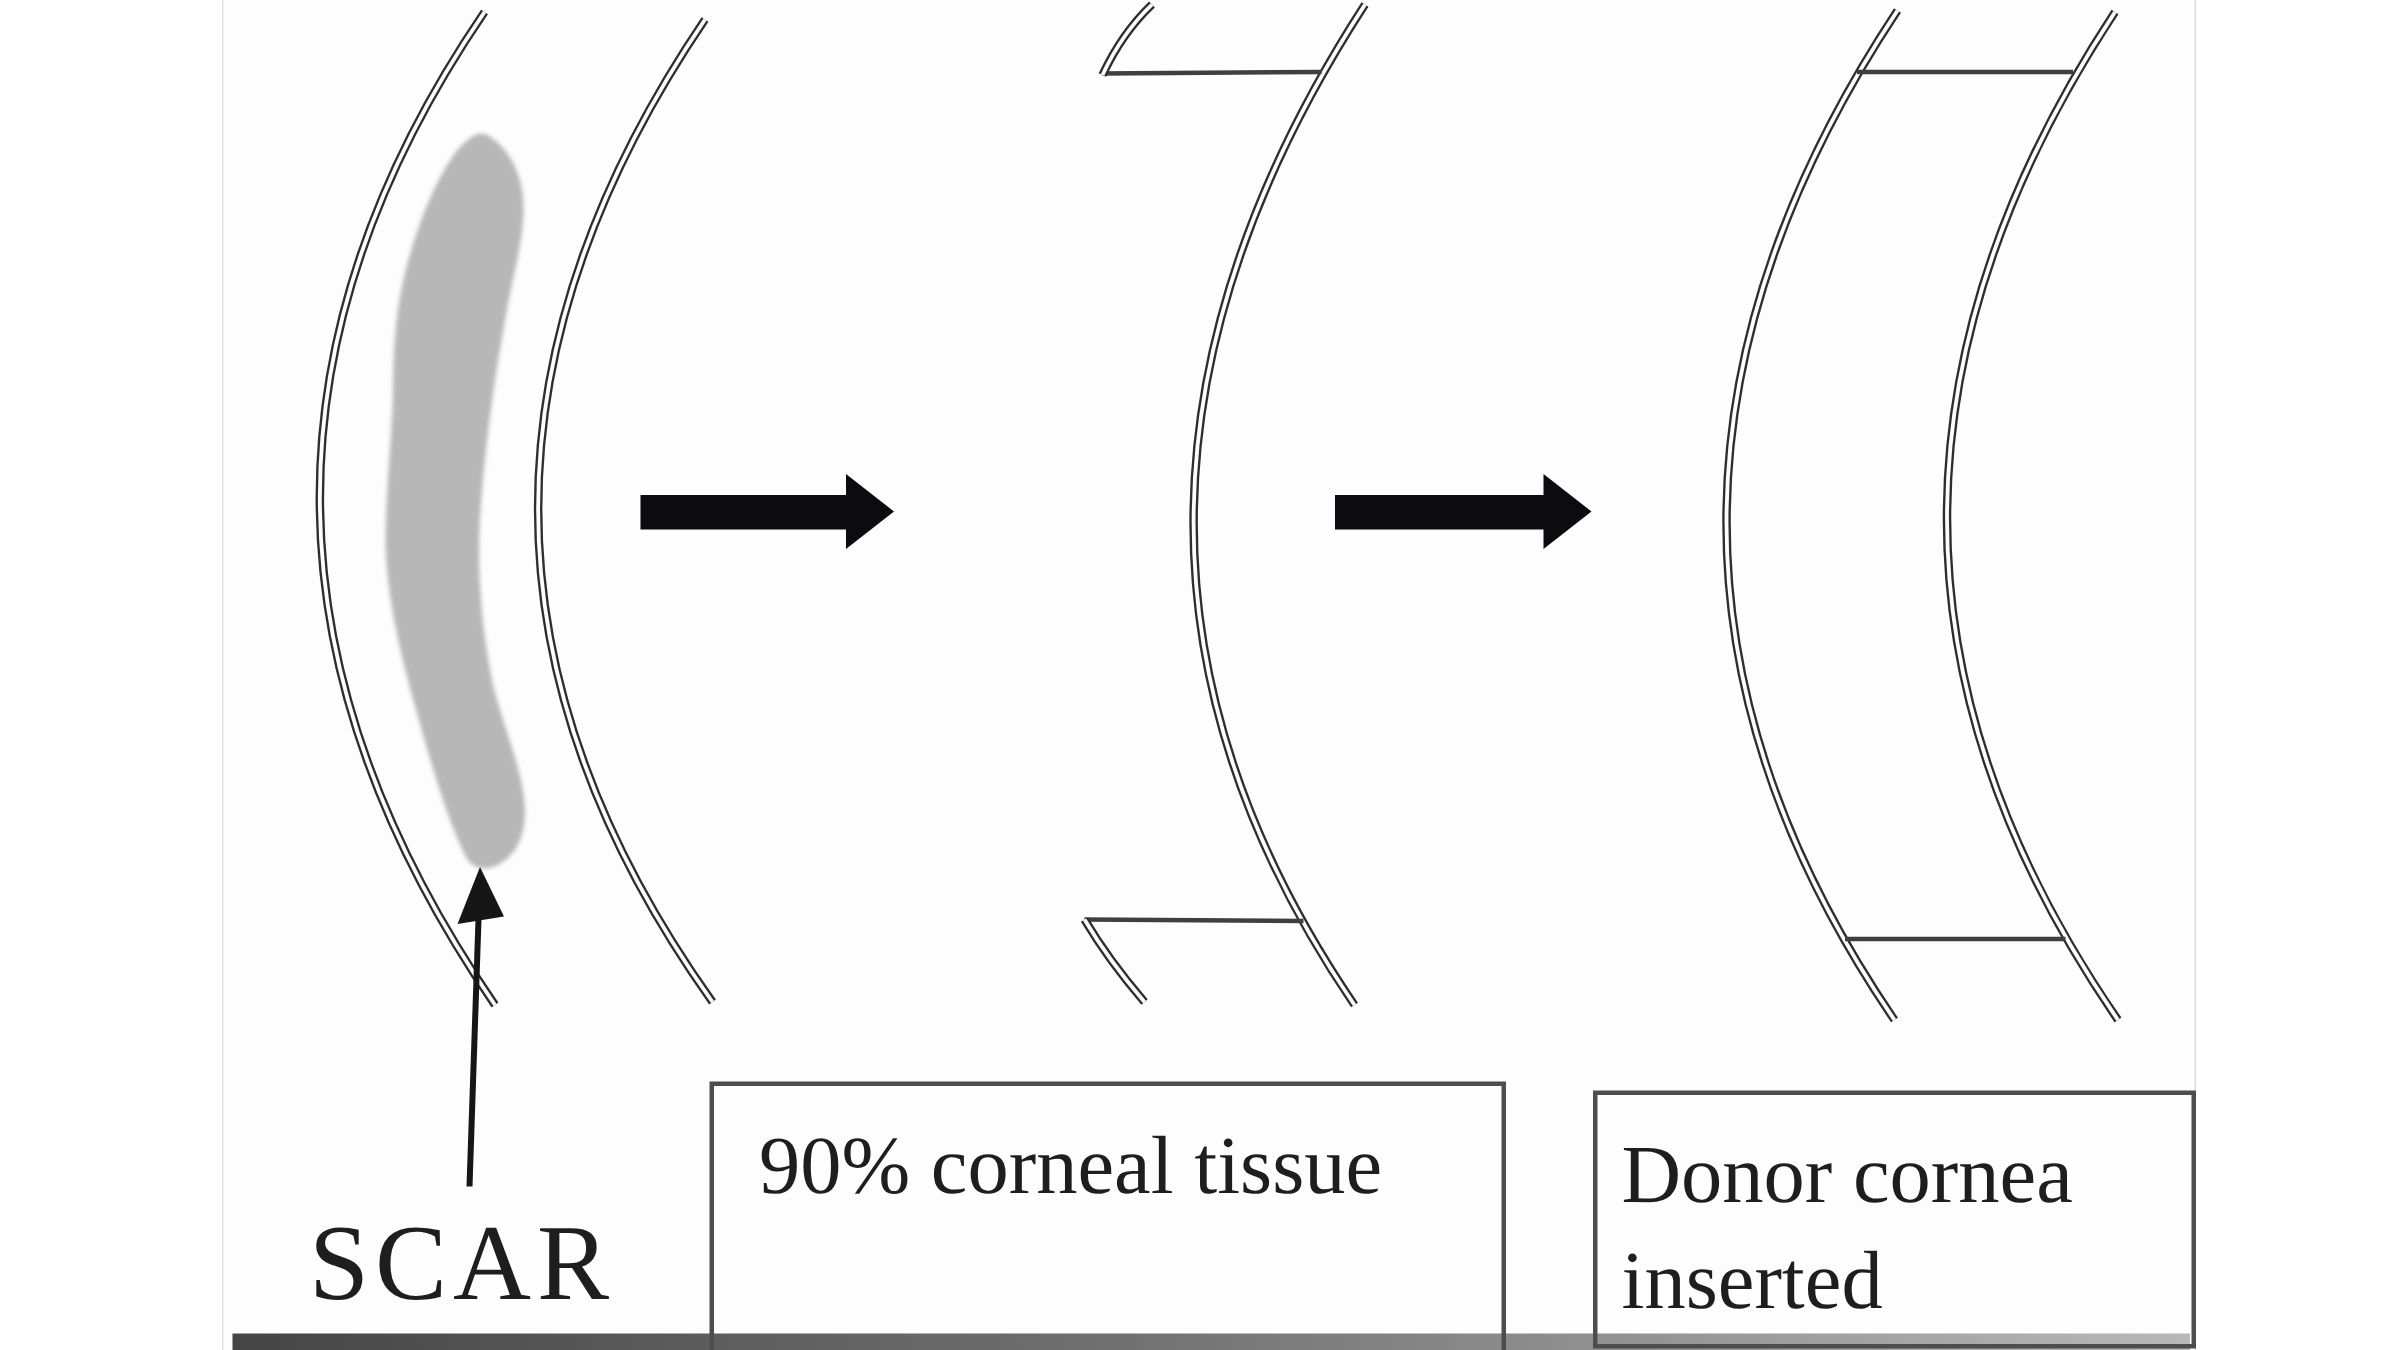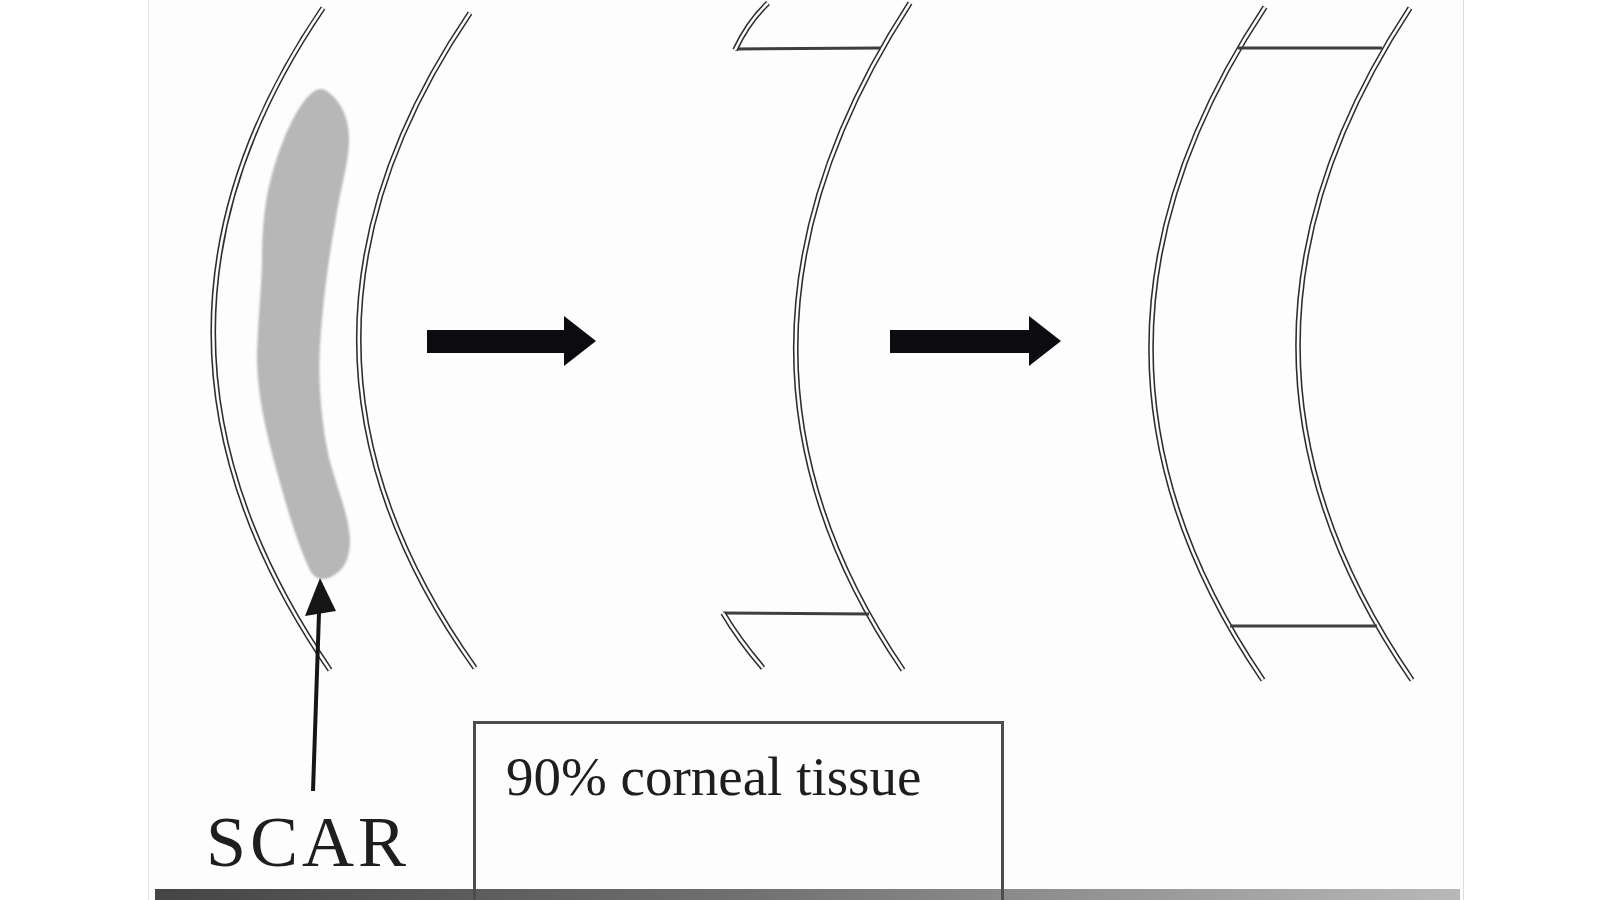--- a/index.html
+++ b/index.html
@@ -130,13 +130,17 @@
       <line class="connector" x1="1230" y1="626" x2="1377" y2="626"></line>
     </g>
   </svg>
 
   <div class="scar-label">SCAR</div>
 
   <div class="caption box1">
     <span>90% corneal tissue</span>
   </div>
 
+  <div class="caption box2">
+    <span>Donor cornea</span>
+    <span>inserted</span>
+  </div>
 </div>
 
 </body></html>

